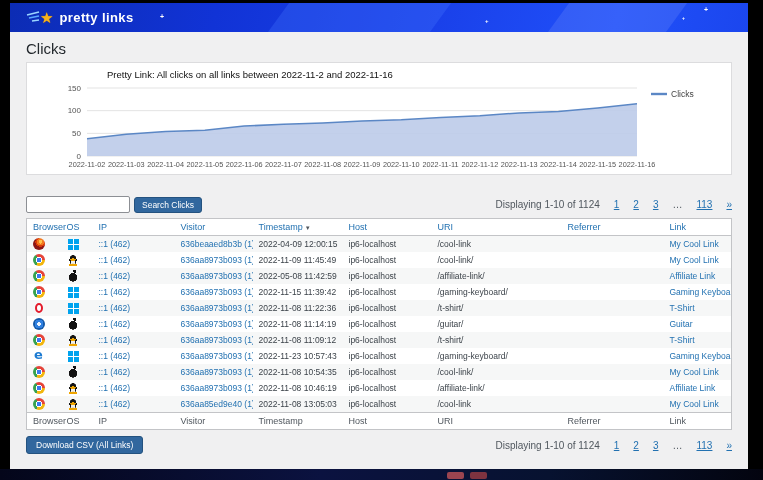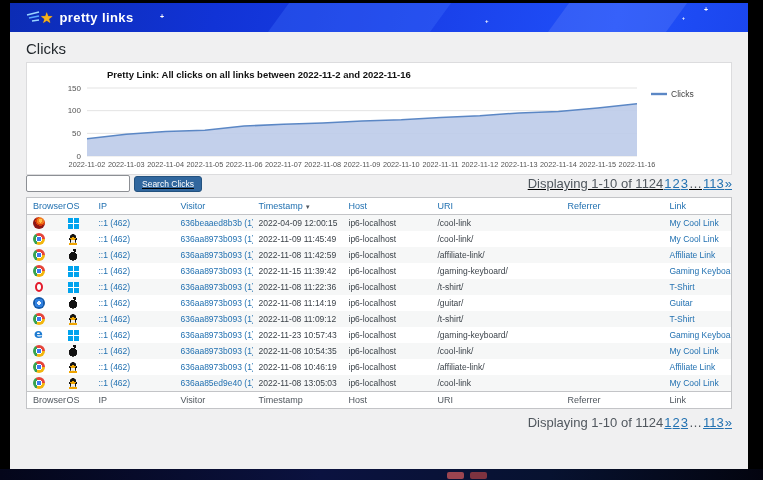--- a/index.html
+++ b/index.html
@@ -21,29 +21,29 @@
   .sparkle{position:absolute;color:#fff;font-weight:bold;z-index:2;line-height:1;}
 
   .content{padding:0 16px;}
   h1.page-title{margin:8px 0 5px;font-size:15px;font-weight:500;color:#23282d;}
   .report-row{display:flex;align-items:center;gap:6px;font-size:9px;color:#3c434a;margin:0 0 8px;}
   .btn-primary{background:#31679e;color:#fff;border:1px solid #24527f;border-radius:3px;
     font-size:8.5px;padding:3px 9px;cursor:pointer;font-family:"Liberation Sans",sans-serif;}
 
   
   .chart-box{background:#fff;border:1px solid #dcdcde;padding:4px 8px 2px;height:113px;box-sizing:border-box;}
-  .chart-title{font-size:9.5px;font-weight:bold;color:#111;margin:2px 0 0 72px;}
+  .chart-title{font-size:9.5px;font-weight:normal;color:#111;margin:2px 0 0 72px;}
   #chart svg{display:block;}
 
   
-  .toolbar{display:flex;align-items:center;margin:0 0 5px;text-decoration:underline;}
+  .toolbar{display:flex;align-items:center;margin:21px 0 5px;}
   .search-input{width:96px;height:15px;border:1px solid #8c8f94;border-radius:2px;background:#fff;
     font-size:9px;padding:0 3px;font-family:"Liberation Sans",sans-serif;}
   .toolbar .btn-primary{margin-left:4px;padding:2px 7px;}
-  .paging{margin-left:auto;font-size:13px;color:#50575e;display:flex;align-items:flex-end;gap:1px;white-space:nowrap;}
+  .paging{margin-left:auto;font-size:10px;color:#50575e;display:flex;align-items:flex-end;gap:14px;white-space:nowrap;}
   .paging a{color:#2271b1;text-decoration:underline;cursor:pointer;}
   .paging .dots{color:#50575e;}
 
   
   table.clicks{width:100%;border-collapse:collapse;background:#fff;border:1px solid #c3c4c7;
     table-layout:fixed;font-size:8.5px;padding-left:16px;}
   table.clicks th{color:#2271b1;text-align:left;font-weight:normal;font-size:9px;
     padding:3px 6px;border-bottom:1px solid #c3c4c7;cursor:pointer;white-space:nowrap;}
   table.clicks tfoot td{color:#50575e;font-size:9px;padding:3px 6px;border-top:1px solid #c3c4c7;cursor:pointer;}
   table.clicks tbody td{padding:1px 6px;color:#3c434a;white-space:nowrap;overflow:hidden;height:14px;vertical-align:middle;}
@@ -210,21 +210,21 @@
               <td><span>ip6-localhost</span></td>
               <td><span>/cool-link/</span></td>
               <td><span></span></td>
               <td><a class="cell-link">My Cool Link</a></td>
             </tr>
             <tr>
               <td><span class="bicon icon-chrome"></span></td>
               <td><span class="bicon icon-apple"></span></td>
               <td><a class="cell-link">::1 (462)</a></td>
               <td><a class="cell-link">636aa8973b093 (1)</a></td>
-              <td><span>2022-11-08 11:42:59</span></td>
+              <td><span>2022-05-08 11:42:59</span></td>
               <td><span>ip6-localhost</span></td>
               <td><span>/affiliate-link/</span></td>
               <td><span></span></td>
               <td><a class="cell-link">Affiliate Link</a></td>
             </tr>
             <tr>
               <td><span class="bicon icon-chrome"></span></td>
               <td><span class="bicon icon-windows"></span></td>
               <td><a class="cell-link">::1 (462)</a></td>
               <td><a class="cell-link">636aa8973b093 (1)</a></td>
@@ -321,20 +321,21 @@
               <td>Timestamp</td>
               <td>Host</td>
               <td>URI</td>
               <td>Referrer</td>
               <td>Link</td>
             </tr>
           </tfoot>
       </table>
 
       <div class="bottom-bar">
+        <button class="btn-primary">Download CSV (All Links)</button>
         <div class="paging">
             <span>Displaying 1-10 of 1124</span>
             <a>1</a>
             <a>2</a>
             <a>3</a>
             <span class="dots">…</span>
             <a>113</a>
             <a>»</a>
           </div>
       </div>

